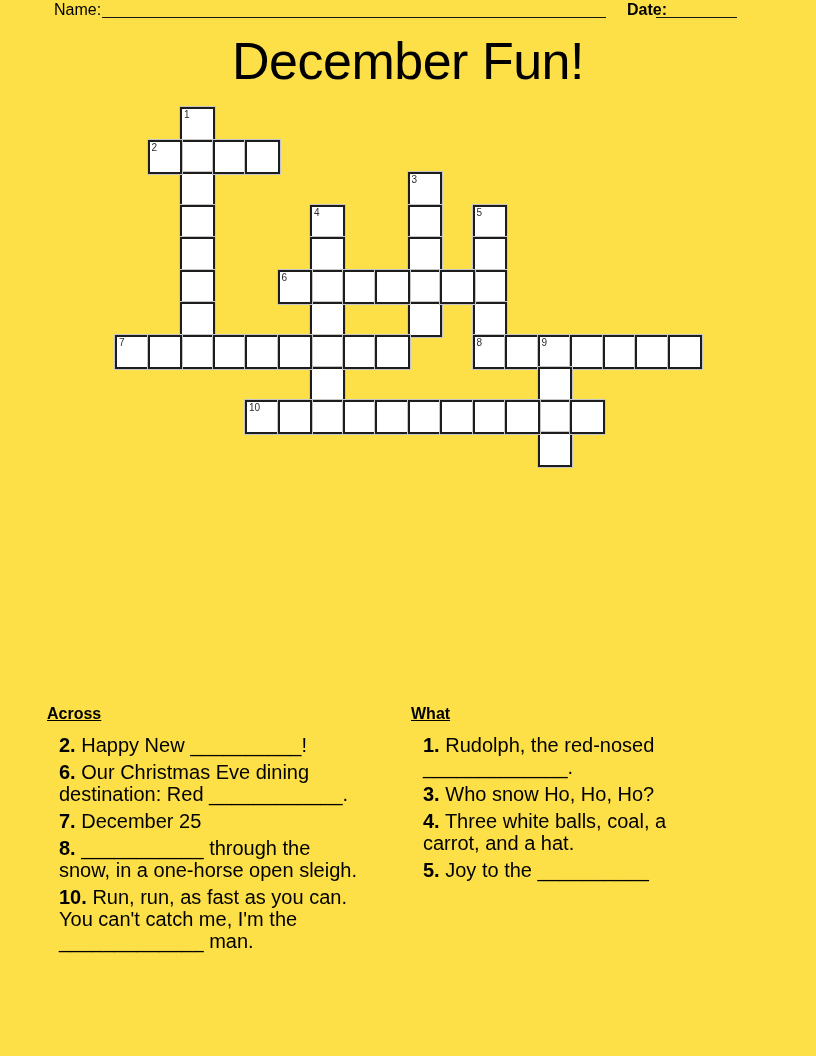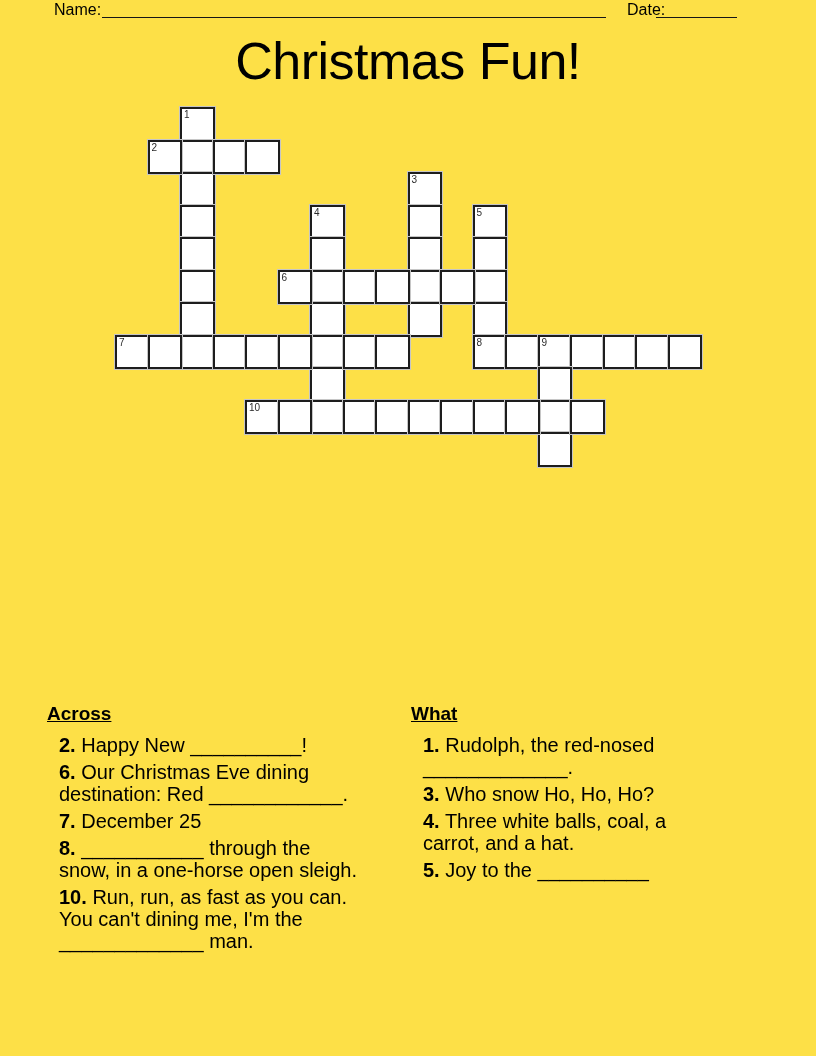--- a/index.html
+++ b/index.html
@@ -11,21 +11,21 @@
   html,body{margin:0;padding:0;background:#ffffff;}
   body{
     width:816px;height:1056px;position:relative;overflow:hidden;
     font-family:"Liberation Sans", sans-serif;color:var(--ink);
   }
   .page{position:absolute;inset:0;background:#fde047;}
 
   
   .hdr-label{position:absolute;top:1px;font-size:16px;line-height:18px;color:var(--ink);}
   .name-label{left:54px;}
-  .date-label{left:627px;}
+  .date-label{left:627px;font-weight:bold;}
   .blank-line{position:absolute;height:0;border-bottom:1.5px solid #161616;}
   .name-blank{left:102px;top:17px;width:504px;}
   .date-blank{left:656px;top:17px;width:81px;}
 
   
   .title{
     position:absolute;left:0;right:0;top:32px;margin:0;
     text-align:center;font-size:52px;line-height:58px;font-weight:400;
     letter-spacing:-0.5px;color:var(--ink);
   }
@@ -41,38 +41,38 @@
     position:absolute;top:0px;left:2px;
     font-size:10px;line-height:11px;color:#2a2a2a;
     font-family:"Liberation Sans", sans-serif;
   }
 
   
   .clues-col{position:absolute;top:702px;font-size:20px;line-height:22px;color:var(--ink);}
   .across-col{left:47px;width:362px;}
   .down-col{left:411px;width:378px;}
   .clue-heading{
-    font-size:19px;line-height:24px;font-weight:700;
+    font-size:16px;line-height:24px;font-weight:700;
     text-decoration:underline;margin:0 0 8px 0;
   }
   .clue{margin:0 0 5px 12px;}
   .clue-num{font-weight:700;}
   .clue-text{white-space:pre-line;}
 </style>
 </head>
 <body>
 
 <div class="page">
 
   <span class="hdr-label name-label">Name:</span>
   <div class="blank-line name-blank"></div>
   <span class="hdr-label date-label">Date:</span>
   <div class="blank-line date-blank"></div>
 
-  <h1 class="title">Christmas Fun!</h1>
+  <h1 class="title">December Fun!</h1>
 
   <div id="grid" class="grid">
       <div class="cell" style="left: 65px; top: 0px;">
         <span class="cell-num">1</span>
       </div>
       <div class="cell" style="left: 65px; top: 32.5px;"></div>
       <div class="cell" style="left: 65px; top: 65px;"></div>
       <div class="cell" style="left: 65px; top: 97.5px;"></div>
       <div class="cell" style="left: 65px; top: 130px;"></div>
       <div class="cell" style="left: 65px; top: 162.5px;"></div>
@@ -163,21 +163,21 @@
       <span class="clue-text">December 25</span>
     </div>
     <div class="clue">
       <b class="clue-num">8.</b>
       <span class="clue-text">___________ through the
 snow, in a one-horse open sleigh.</span>
     </div>
     <div class="clue">
       <b class="clue-num">10.</b>
       <span class="clue-text">Run, run, as fast as you can.
-You can't dining me, I'm the
+You can't catch me, I'm the
 _____________ man.</span>
     </div>
   </div>
 
   <div class="clues-col down-col">
     <div class="clue-heading">What</div>
     <div class="clue">
       <b class="clue-num">1.</b>
       <span class="clue-text">Rudolph, the red-nosed
 _____________.</span>

